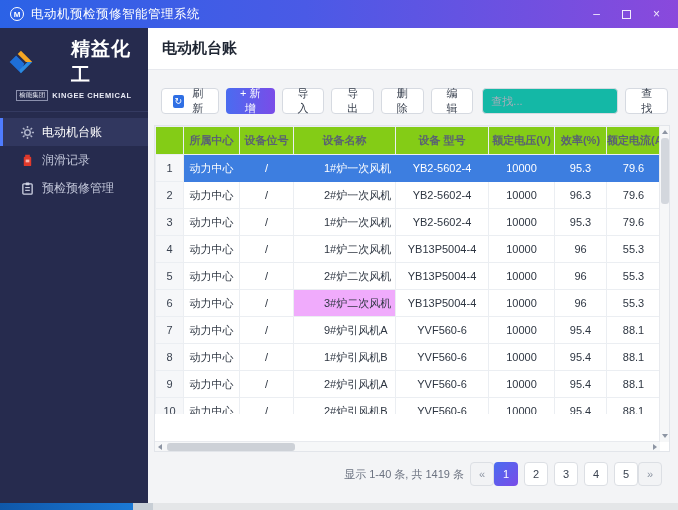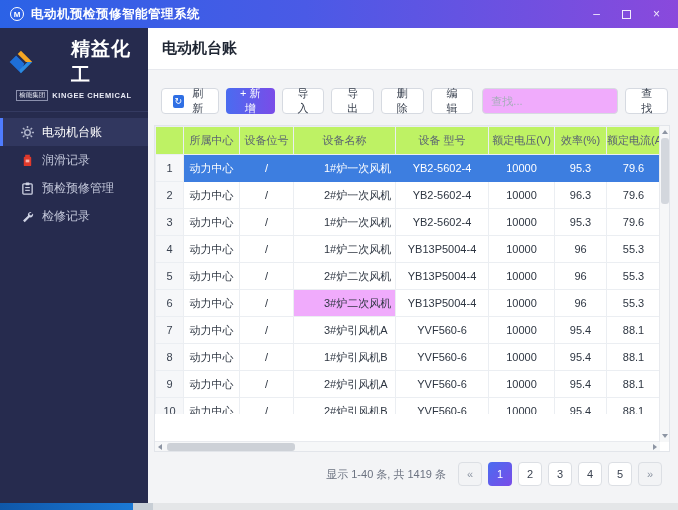--- a/index.html
+++ b/index.html
@@ -5,21 +5,21 @@
   * { margin:0; padding:0; box-sizing:border-box; }
   html,body { width:678px; height:510px; overflow:hidden; font-family:"Liberation Sans","DejaVu Sans",sans-serif; background:#e4e6e8; }
   .window { position:absolute; left:0; top:0; width:678px; height:510px; }
 
   
   .titlebar { position:absolute; left:0; top:0; width:678px; height:28px;
     background:linear-gradient(90deg,#2b62e6 0%,#4a5ae6 45%,#8a49dc 100%);
     display:flex; align-items:center; padding:0 10px; }
   .app-icon { width:14px; height:14px; border:1.5px solid #fff; border-radius:50%;
     color:#fff; font-size:8px; font-weight:bold; display:flex; align-items:center; justify-content:center; margin-right:7px; }
-  .app-title { color:#fff; font-size:12.5px; font-weight:bold; letter-spacing:.5px; }
+  .app-title { color:#fff; font-size:12.5px; font-weight:normal; letter-spacing:.5px; }
   .win-controls { margin-left:auto; display:flex; align-items:center; gap:22px; padding-right:8px; }
   .win-btn { color:#f0eafc; font-size:12px; line-height:1; cursor:default; }
   .win-max { width:9px; height:9px; border:1.2px solid #f0eafc; }
 
   
   .sidebar { position:absolute; left:0; top:28px; width:148px; height:475px; background:#262b4e; }
   .brand { padding:8px 8px 10px 8px; border-bottom:1px solid #343a61; }
   .brand-row { display:flex; align-items:center; justify-content:space-between;gap:32px; }
   .brand-logo { width:30px; height:30px; margin-right:5px; }
   .brand-name { color:#fff; font-size:19px; font-weight:bold; letter-spacing:1px; }
@@ -45,50 +45,50 @@
   
   .toolbar { position:absolute; left:0; top:56px; width:530px; height:34px;
     display:flex; align-items:center; gap:7px; padding:0 10px 0 13px; }
   .btn { height:26px; background:#fff; border:1px solid #d6dae1; border-radius:4px;
     font-size:11px; color:#3a4250; padding:0 11px; display:inline-flex; align-items:center; gap:5px; cursor:pointer;
     font-family:inherit; }
   .btn-primary { background:linear-gradient(90deg,#4a6cf0,#7a4ce8); border:none; color:#fff; }
   .refresh-glyph { width:13px; height:13px; background:#2f6fe4; border-radius:2px; color:#fff;
     font-size:9px; display:inline-flex; align-items:center; justify-content:center; }
   .search-input { height:26px; width:136px; border:1px solid #d6dae1; border-radius:4px;
-    font-size:11px; padding:0 8px; color:#3a4250; background:#f0abfc; font-family:inherit; margin-left:2px; }
+    font-size:11px; padding:0 8px; color:#3a4250; background:#14b8a6; font-family:inherit; margin-left:2px; }
   .search-input::placeholder { color:#a6adba; }
 
   
   .table-wrap { position:absolute; left:6px; top:97px; width:516px; height:327px;
     background:#fff; border:1px solid #e2e5ea; }
   table { border-collapse:collapse; table-layout:fixed; width:505px; font-size:11px; }
   th,td { border:1px solid #ebeef2; height:27px; overflow:hidden; white-space:nowrap; }
-  thead th { height:28px; background:#bef264; color:#5a6372; font-weight:normal; font-size:11px; }
+  thead th { height:28px; background:#84cc16; color:#5a6372; font-weight:bold; font-size:11px; }
   td.rownum { background:#f6f7f9; text-align:center; color:#3a4250; }
   td.c-center,td.c-tag,td.c-model,td.c-volt,td.c-eff,td.c-curr { text-align:center; color:#2e3642; }
   td.c-name { padding-left:30px; color:#2e3642; }
   tr.selected td:not(.rownum) { background:#3d7ee0; color:#fff; border-color:#3d7ee0; }
   td.hovercell { background:#f0abfc; }
   .rows-clip { height:288px; overflow:hidden; }
 
   
   .vscroll { position:absolute; right:0; top:0; width:10px; height:316px; background:#f6f7f8; border-left:1px solid #e8eaee; }
   .vthumb { position:absolute; left:1px; top:12px; width:8px; height:66px; background:#d3d7dd; border-radius:3px; }
   .varrow { position:absolute; left:2px; width:0; height:0; border-left:3px solid transparent; border-right:3px solid transparent; }
   .varrow.up { top:4px; border-bottom:4px solid #8d95a3; }
   .varrow.down { bottom:4px; border-top:4px solid #8d95a3; }
   .hscroll { position:absolute; left:0; bottom:0; width:505px; height:10px; background:#f6f7f8; border-top:1px solid #e8eaee; }
   .hthumb { position:absolute; top:1px; left:12px; width:128px; height:8px; background:#cdd1d7; border-radius:3px; }
   .harrow { position:absolute; top:2px; width:0; height:0; border-top:3px solid transparent; border-bottom:3px solid transparent; }
   .harrow.left { left:3px; border-right:4px solid #8d95a3; }
   .harrow.right { right:3px; border-left:4px solid #8d95a3; }
 
   
-  .pagination { position:absolute; right:16px; top:434px; display:flex; align-items:center; gap:6px; }
+  .pagination { position:absolute; right:16px; top:434px; display:flex; align-items:center; gap:0; }
   .page-summary { font-size:11px; color:#6b7280; margin-right:6px; }
   .page-btn { min-width:24px; height:24px; background:#fff; border:1px solid #dcdfe4; border-radius:4px;
     font-size:11px; color:#3a4250; display:flex; align-items:center; justify-content:center; cursor:pointer; padding:0 6px; }
   .page-btn.nav { background:#f2f3f5; color:#8d95a3; }
   .page-btn.active { background:linear-gradient(135deg,#4a6cf0,#7a4ce8); border:none; color:#fff; }
 
   
   .bottom-strip { position:absolute; left:0; top:503px; width:678px; height:7px; background:#e4e6e8; }
   .strip-blue { position:absolute; left:0; top:0; width:133px; height:7px; background:linear-gradient(90deg,#0f57a8,#1b79d6); }
   .strip-notch { position:absolute; left:133px; top:0; width:20px; height:7px; background:#c7ced5; }
@@ -156,28 +156,20 @@
           <span class="mi-icon">
             <svg viewBox="0 0 14 14" width="13" height="13">
               <rect x="2" y="2" width="10" height="11" rx="1" fill="none" stroke="#cfd3e4" stroke-width="1.4"></rect>
               <rect x="5" y="0.5" width="4" height="3" rx="0.5" fill="#cfd3e4"></rect>
               <line x1="4.5" y1="6" x2="9.5" y2="6" stroke="#cfd3e4" stroke-width="1.2"></line>
               <line x1="4.5" y1="9" x2="9.5" y2="9" stroke="#cfd3e4" stroke-width="1.2"></line>
             </svg>
           </span>
           <span>预检预修管理</span>
         </div>
-        <div class="menu-item">
-          <span class="mi-icon">
-            <svg viewBox="0 0 14 14" width="13" height="13">
-              <path d="M11.5 2.5 a3 3 0 0 0 -4 3.6 L2.2 11.4 l1.8 1.8 L9.3 7.9 a3 3 0 0 0 3.6 -4 l-2 2 -1.6-0.4 -0.4-1.6 z" fill="#cfd3e4"></path>
-            </svg>
-          </span>
-          <span>检修记录</span>
-        </div>
       </div>
   </div>
 
   <div class="main">
 
     <div class="page-header">
       <span class="page-title">电动机台账</span>
     </div>
 
     <div class="toolbar">
@@ -277,21 +269,21 @@
                 <td class="c-name hovercell">3#炉二次风机</td>
                 <td class="c-model">YB13P5004-4</td>
                 <td class="c-volt">10000</td>
                 <td class="c-eff">96</td>
                 <td class="c-curr">55.3</td>
               </tr>
               <tr class="">
                 <td class="rownum">7</td>
                 <td class="c-center">动力中心</td>
                 <td class="c-tag">/</td>
-                <td class="c-name">3#炉引风机A</td>
+                <td class="c-name">9#炉引风机A</td>
                 <td class="c-model">YVF560-6</td>
                 <td class="c-volt">10000</td>
                 <td class="c-eff">95.4</td>
                 <td class="c-curr">88.1</td>
               </tr>
               <tr class="">
                 <td class="rownum">8</td>
                 <td class="c-center">动力中心</td>
                 <td class="c-tag">/</td>
                 <td class="c-name">1#炉引风机B</td>

